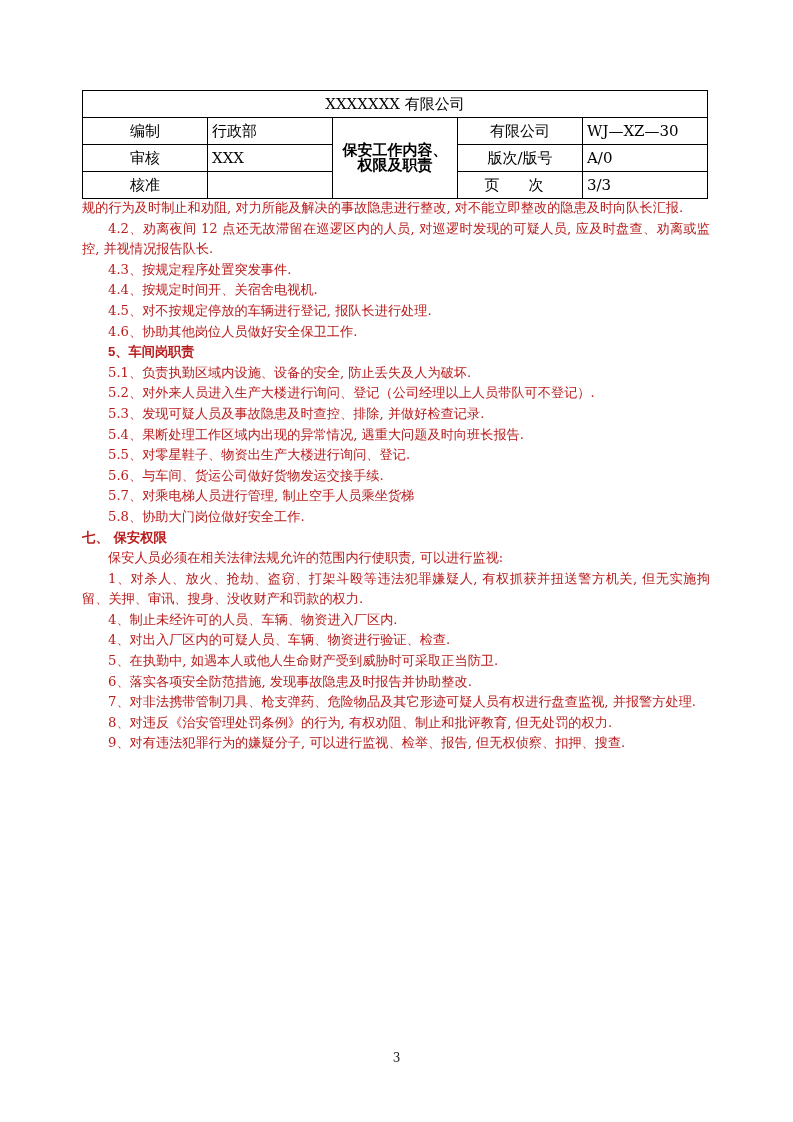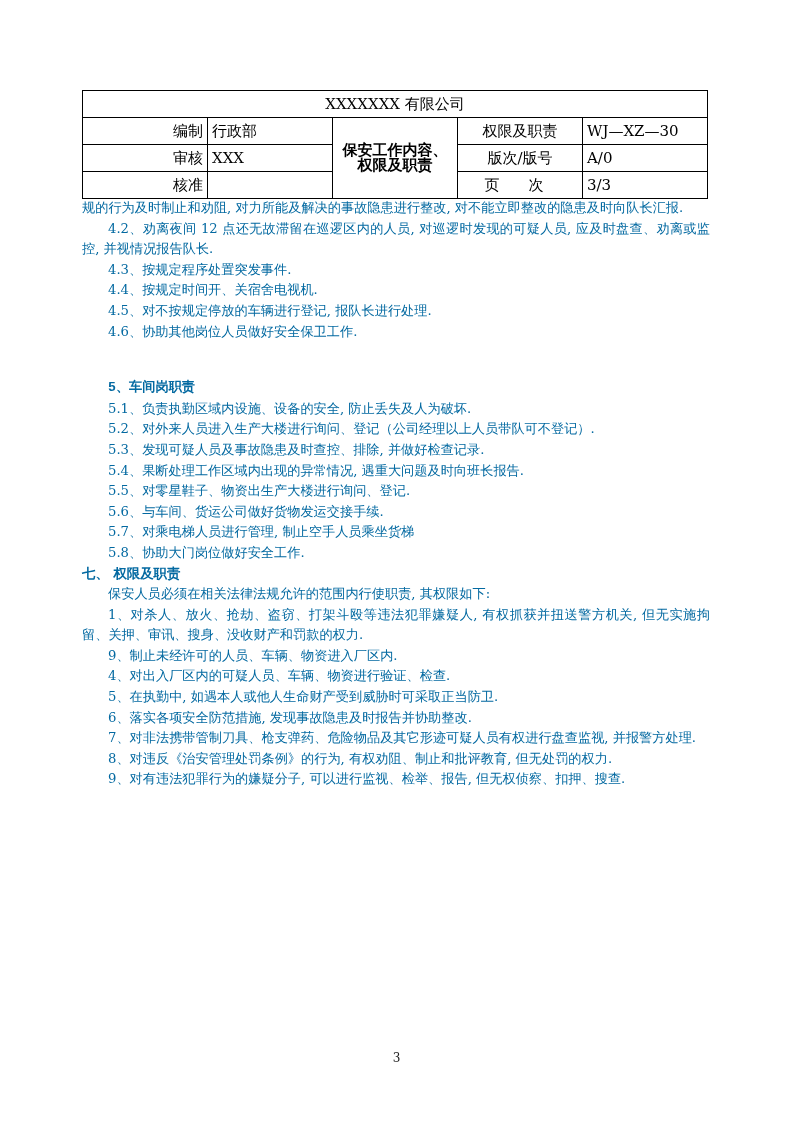--- a/index.html
+++ b/index.html
@@ -45,21 +45,21 @@
     vertical-align: middle;
   }
   td.company-title {
     text-align: center;
     font-size: 18px;
     height: 28px;
     padding-bottom: 2px;
   }
   td.lbl {
     width: 53px;
-    text-align: right;
+    text-align: center;
     font-size: 15px;
   }
   td.val-dept {
     width: 92px;
     text-align: left;
     padding-left: 6px;
     font-size: 15px;
   }
   td.doc-title {
     width: 225px;
@@ -86,39 +86,38 @@
   
   .body-text {
     position: absolute;
     left: 82px;
     top: 198px;
     width: 628px;
     font-family: "DejaVu Serif", "Liberation Serif", serif;
     font-size: 13.2px;
     line-height: 20.6px;
     text-align: justify;
-    color: #0369a1;
+    color: #b91c1c;
   }
   .body-text p {
     margin: 0;
     padding: 0;
     text-indent: 0;
   }
   p.ind {
     text-indent: 26px;
   }
   p.noind {
     text-indent: 0;
   }
   p.heading {
     font-weight: bold;
     text-indent: 26px;
-    font-family: Liberation Mono, monospace;
+    font-family: Liberation Sans, sans-serif;
     font-size: 13.2px;
-    margin-top: 36px;
   }
   p.heading-major {
     font-weight: bold;
     text-indent: 0;
     font-family: "DejaVu Sans", "Liberation Sans", sans-serif;
     font-size: 13.4px;
   }
 
   
   .page-num {
@@ -140,21 +139,21 @@
   <div class="hdr-table-wrap">
     <table class="hdr-table">
       <tbody>
         <tr>
           <td class="company-title" colspan="5">XXXXXXX 有限公司</td>
         </tr>
         <tr>
           <td class="lbl">编制</td>
           <td class="val-dept">行政部</td>
           <td class="doc-title" rowspan="3">保安工作内容、权限及职责</td>
-          <td class="meta-lbl">权限及职责</td>
+          <td class="meta-lbl">有限公司</td>
           <td class="meta-val">WJ—XZ—30</td>
         </tr>
         <tr>
           <td class="lbl">审核</td>
           <td class="val-dept">XXX</td>
           <td class="meta-lbl">版次/版号</td>
           <td class="meta-val">A/0</td>
         </tr>
         <tr>
           <td class="lbl">核准</td>
@@ -175,24 +174,24 @@
       <p class="ind">4.6、协助其他岗位人员做好安全保卫工作.</p>
       <p class="heading">5、车间岗职责</p>
       <p class="ind">5.1、负责执勤区域内设施、设备的安全, 防止丢失及人为破坏.</p>
       <p class="ind">5.2、对外来人员进入生产大楼进行询问、登记（公司经理以上人员带队可不登记）.</p>
       <p class="ind">5.3、发现可疑人员及事故隐患及时查控、排除, 并做好检查记录.</p>
       <p class="ind">5.4、果断处理工作区域内出现的异常情况, 遇重大问题及时向班长报告.</p>
       <p class="ind">5.5、对零星鞋子、物资出生产大楼进行询问、登记.</p>
       <p class="ind">5.6、与车间、货运公司做好货物发运交接手续.</p>
       <p class="ind">5.7、对乘电梯人员进行管理, 制止空手人员乘坐货梯</p>
       <p class="ind">5.8、协助大门岗位做好安全工作.</p>
-      <p class="heading-major">七、 权限及职责</p>
-      <p class="ind">保安人员必须在相关法律法规允许的范围内行使职责, 其权限如下:</p>
+      <p class="heading-major">七、 保安权限</p>
+      <p class="ind">保安人员必须在相关法律法规允许的范围内行使职责, 可以进行监视:</p>
       <p class="ind">1、对杀人、放火、抢劫、盗窃、打架斗殴等违法犯罪嫌疑人, 有权抓获并扭送警方机关, 但无实施拘留、关押、审讯、搜身、没收财产和罚款的权力.</p>
-      <p class="ind">9、制止未经许可的人员、车辆、物资进入厂区内.</p>
+      <p class="ind">4、制止未经许可的人员、车辆、物资进入厂区内.</p>
       <p class="ind">4、对出入厂区内的可疑人员、车辆、物资进行验证、检查.</p>
       <p class="ind">5、在执勤中, 如遇本人或他人生命财产受到威胁时可采取正当防卫.</p>
       <p class="ind">6、落实各项安全防范措施, 发现事故隐患及时报告并协助整改.</p>
       <p class="ind">7、对非法携带管制刀具、枪支弹药、危险物品及其它形迹可疑人员有权进行盘查监视, 并报警方处理.</p>
       <p class="ind">8、对违反《治安管理处罚条例》的行为, 有权劝阻、制止和批评教育, 但无处罚的权力.</p>
       <p class="ind">9、对有违法犯罪行为的嫌疑分子, 可以进行监视、检举、报告, 但无权侦察、扣押、搜查.</p>
     </div>
 
   <div class="page-num">3</div>
 

